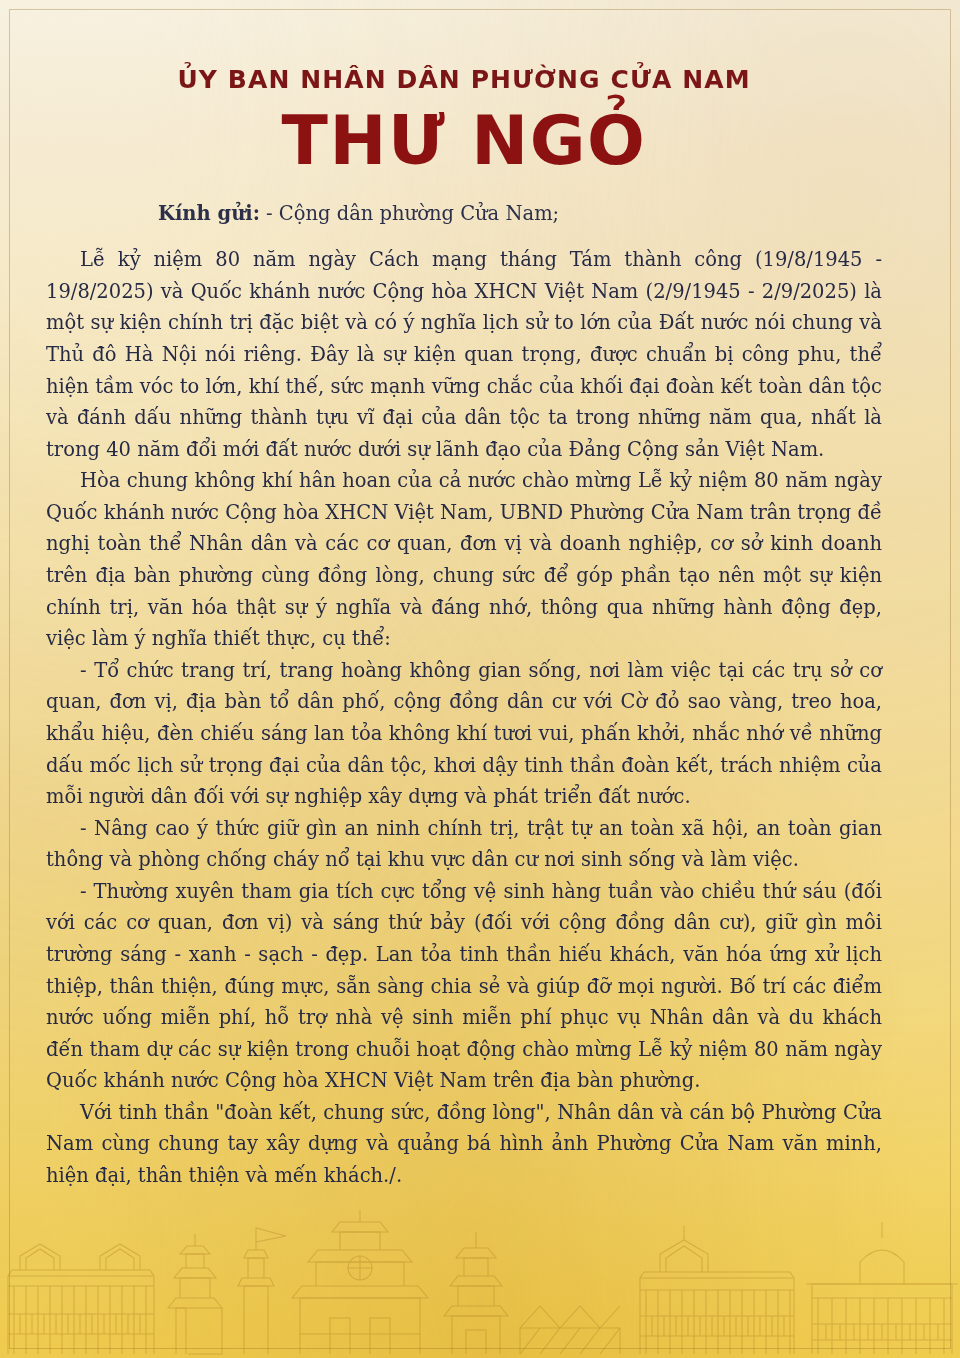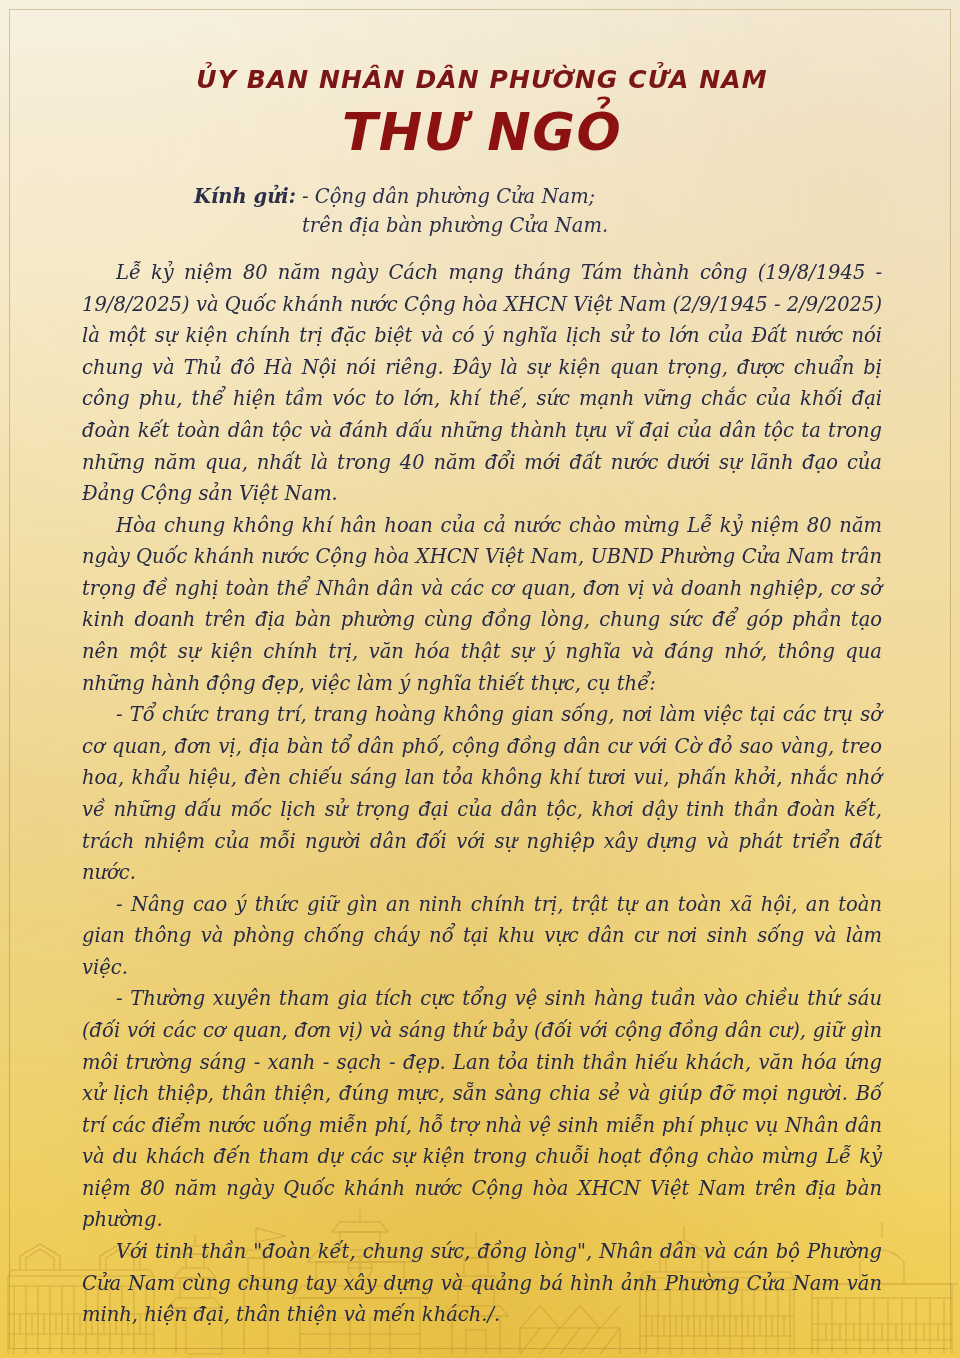--- a/index.html
+++ b/index.html
@@ -64,40 +64,39 @@
     bottom: 0;
     width: 960px;
     height: 200px;
     opacity: 0.42;
     pointer-events: none;
   }
 
   #content {
     position: relative;
     z-index: 3;
-    padding: 58px 78px 0 82px;
-    font-style: italic;
+    padding: 58px 78px 0 46px;
   }
 
   .org-title {
     text-align: center;
     font-family: "DejaVu Sans", sans-serif;
     font-weight: bold;
     font-size: 25px;
     letter-spacing: 1.1px;
     color: #7b1616;
     margin: 6px 0 10px 0;
     line-height: 1.25;
   }
 
   .doc-title {
     text-align: center;
     font-family: "DejaVu Sans", sans-serif;
     font-weight: bold;
-    font-size: 52px;
+    font-size: 68px;
     letter-spacing: 1.5px;
     color: #8c1111;
     margin: 8px 0 22px 0;
     line-height: 1.05;
   }
 
   .recipients {
     margin: 0 0 16px 0;
     padding-left: 128px;
     color: #2b2f4a;
@@ -231,21 +230,20 @@
 
   <div id="content">
 
     <div class="org-title">ỦY BAN NHÂN DÂN PHƯỜNG CỬA NAM</div>
 
     <div class="doc-title">THƯ NGỎ</div>
 
     <div class="recipients">
       <span class="kinh-gui">Kính gửi:</span>
       <div class="r-first">- Cộng dân phường Cửa Nam;</div>
-      <div class="r-line">trên địa bàn phường Cửa Nam.</div>
     </div>
 
     <div class="body-text">
       <p>Lễ kỷ niệm 80 năm ngày Cách mạng tháng Tám thành công (19/8/1945 - 19/8/2025) và Quốc khánh nước Cộng hòa XHCN Việt Nam (2/9/1945 - 2/9/2025) là một sự kiện chính trị đặc biệt và có ý nghĩa lịch sử to lớn của Đất nước nói chung và Thủ đô Hà Nội nói riêng. Đây là sự kiện quan trọng, được chuẩn bị công phu, thể hiện tầm vóc to lớn, khí thế, sức mạnh vững chắc của khối đại đoàn kết toàn dân tộc và đánh dấu những thành tựu vĩ đại của dân tộc ta trong những năm qua, nhất là trong 40 năm đổi mới đất nước dưới sự lãnh đạo của Đảng Cộng sản Việt Nam.</p>
       <p>Hòa chung không khí hân hoan của cả nước chào mừng Lễ kỷ niệm 80 năm ngày Quốc khánh nước Cộng hòa XHCN Việt Nam, UBND Phường Cửa Nam trân trọng đề nghị toàn thể Nhân dân và các cơ quan, đơn vị và doanh nghiệp, cơ sở kinh doanh trên địa bàn phường cùng đồng lòng, chung sức để góp phần tạo nên một sự kiện chính trị, văn hóa thật sự ý nghĩa và đáng nhớ, thông qua những hành động đẹp, việc làm ý nghĩa thiết thực, cụ thể:</p>
       <p>- Tổ chức trang trí, trang hoàng không gian sống, nơi làm việc tại các trụ sở cơ quan, đơn vị, địa bàn tổ dân phố, cộng đồng dân cư với Cờ đỏ sao vàng, treo hoa, khẩu hiệu, đèn chiếu sáng lan tỏa không khí tươi vui, phấn khởi, nhắc nhớ về những dấu mốc lịch sử trọng đại của dân tộc, khơi dậy tinh thần đoàn kết, trách nhiệm của mỗi người dân đối với sự nghiệp xây dựng và phát triển đất nước.</p>
       <p>- Nâng cao ý thức giữ gìn an ninh chính trị, trật tự an toàn xã hội, an toàn gian thông và phòng chống cháy nổ tại khu vực dân cư nơi sinh sống và làm việc.</p>
       <p>- Thường xuyên tham gia tích cực tổng vệ sinh hàng tuần vào chiều thứ sáu (đối với các cơ quan, đơn vị) và sáng thứ bảy (đối với cộng đồng dân cư), giữ gìn môi trường sáng - xanh - sạch - đẹp. Lan tỏa tinh thần hiếu khách, văn hóa ứng xử lịch thiệp, thân thiện, đúng mực, sẵn sàng chia sẻ và giúp đỡ mọi người. Bố trí các điểm nước uống miễn phí, hỗ trợ nhà vệ sinh miễn phí phục vụ Nhân dân và du khách đến tham dự các sự kiện trong chuỗi hoạt động chào mừng Lễ kỷ niệm 80 năm ngày Quốc khánh nước Cộng hòa XHCN Việt Nam trên địa bàn phường.</p>
       <p>Với tinh thần "đoàn kết, chung sức, đồng lòng", Nhân dân và cán bộ Phường Cửa Nam cùng chung tay xây dựng và quảng bá hình ảnh Phường Cửa Nam văn minh, hiện đại, thân thiện và mến khách./.</p>
     </div>

